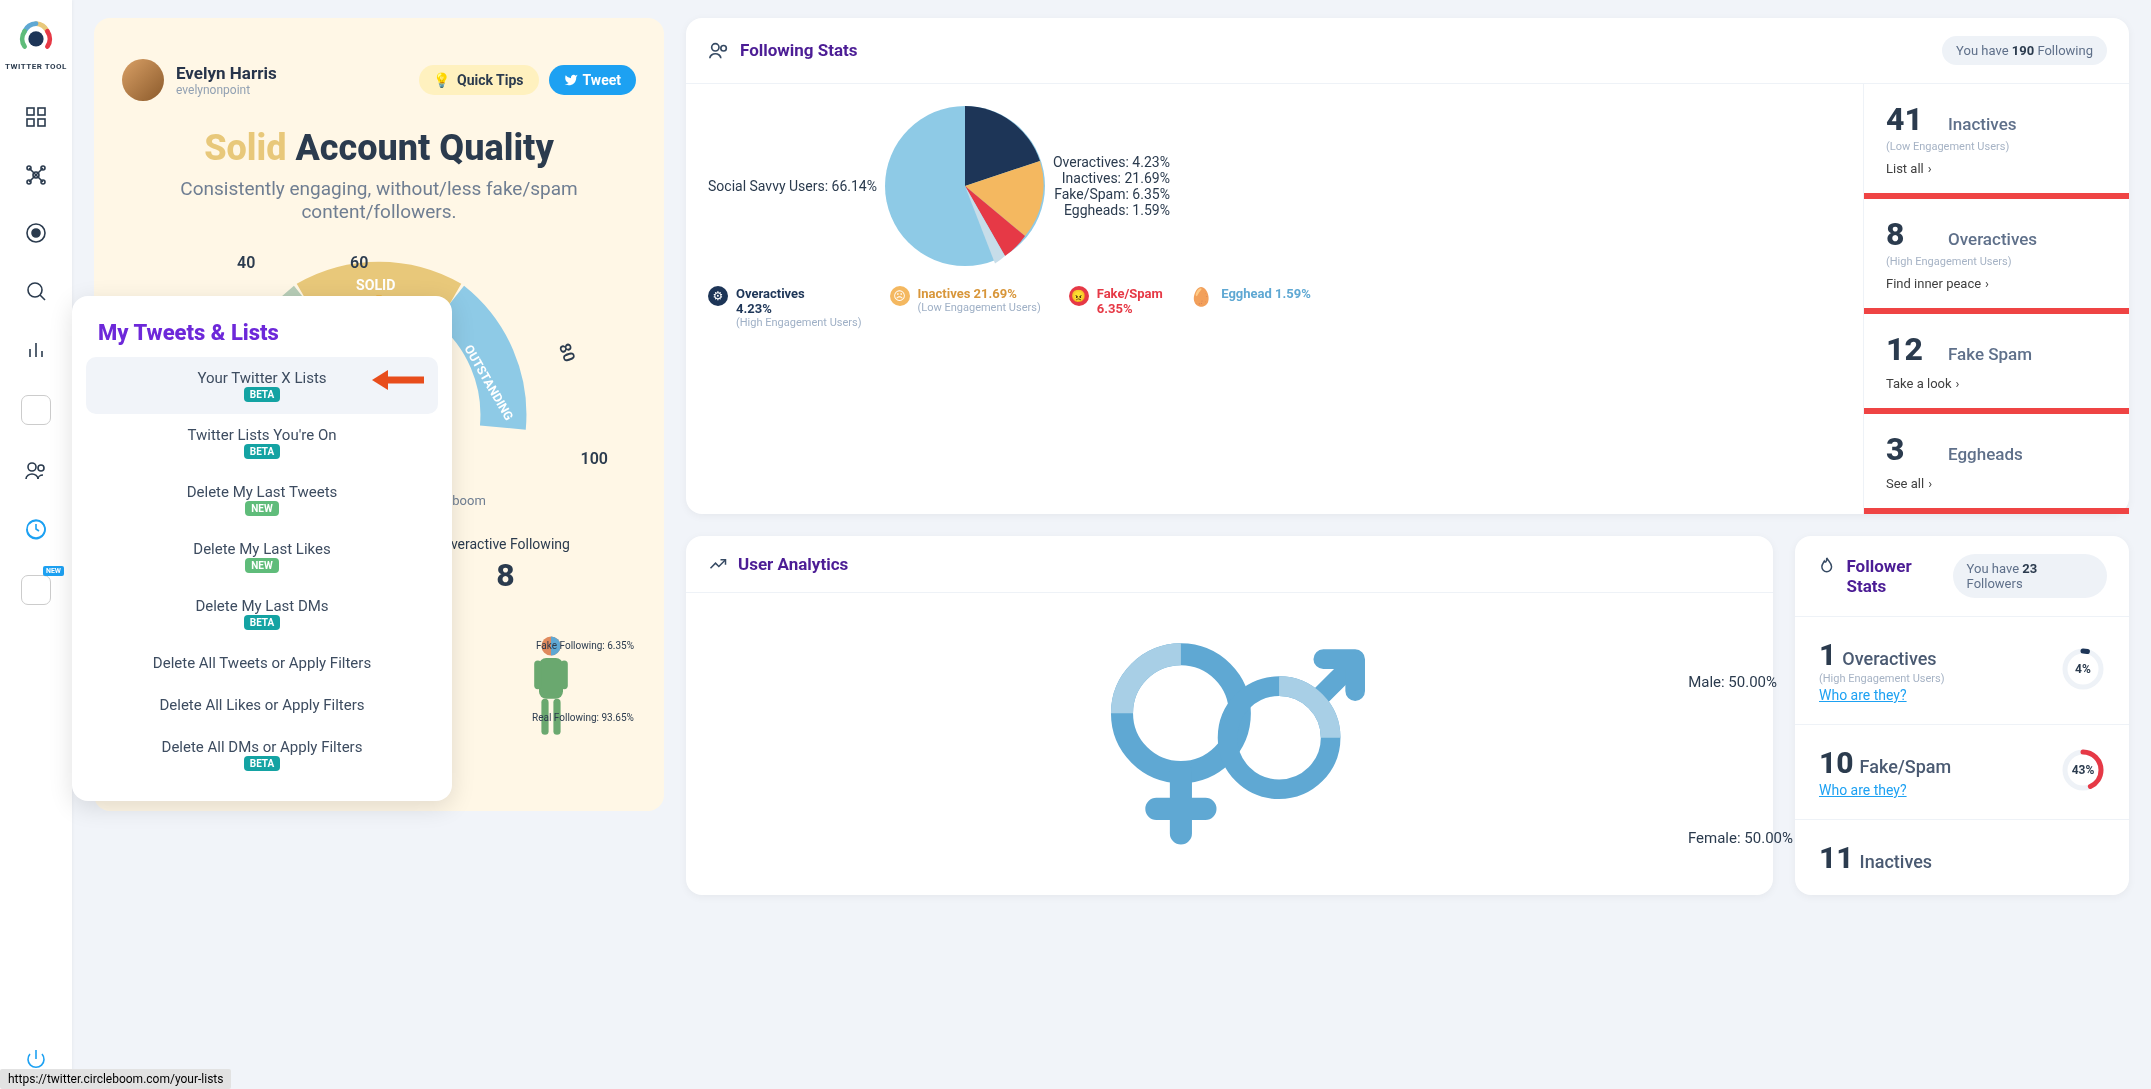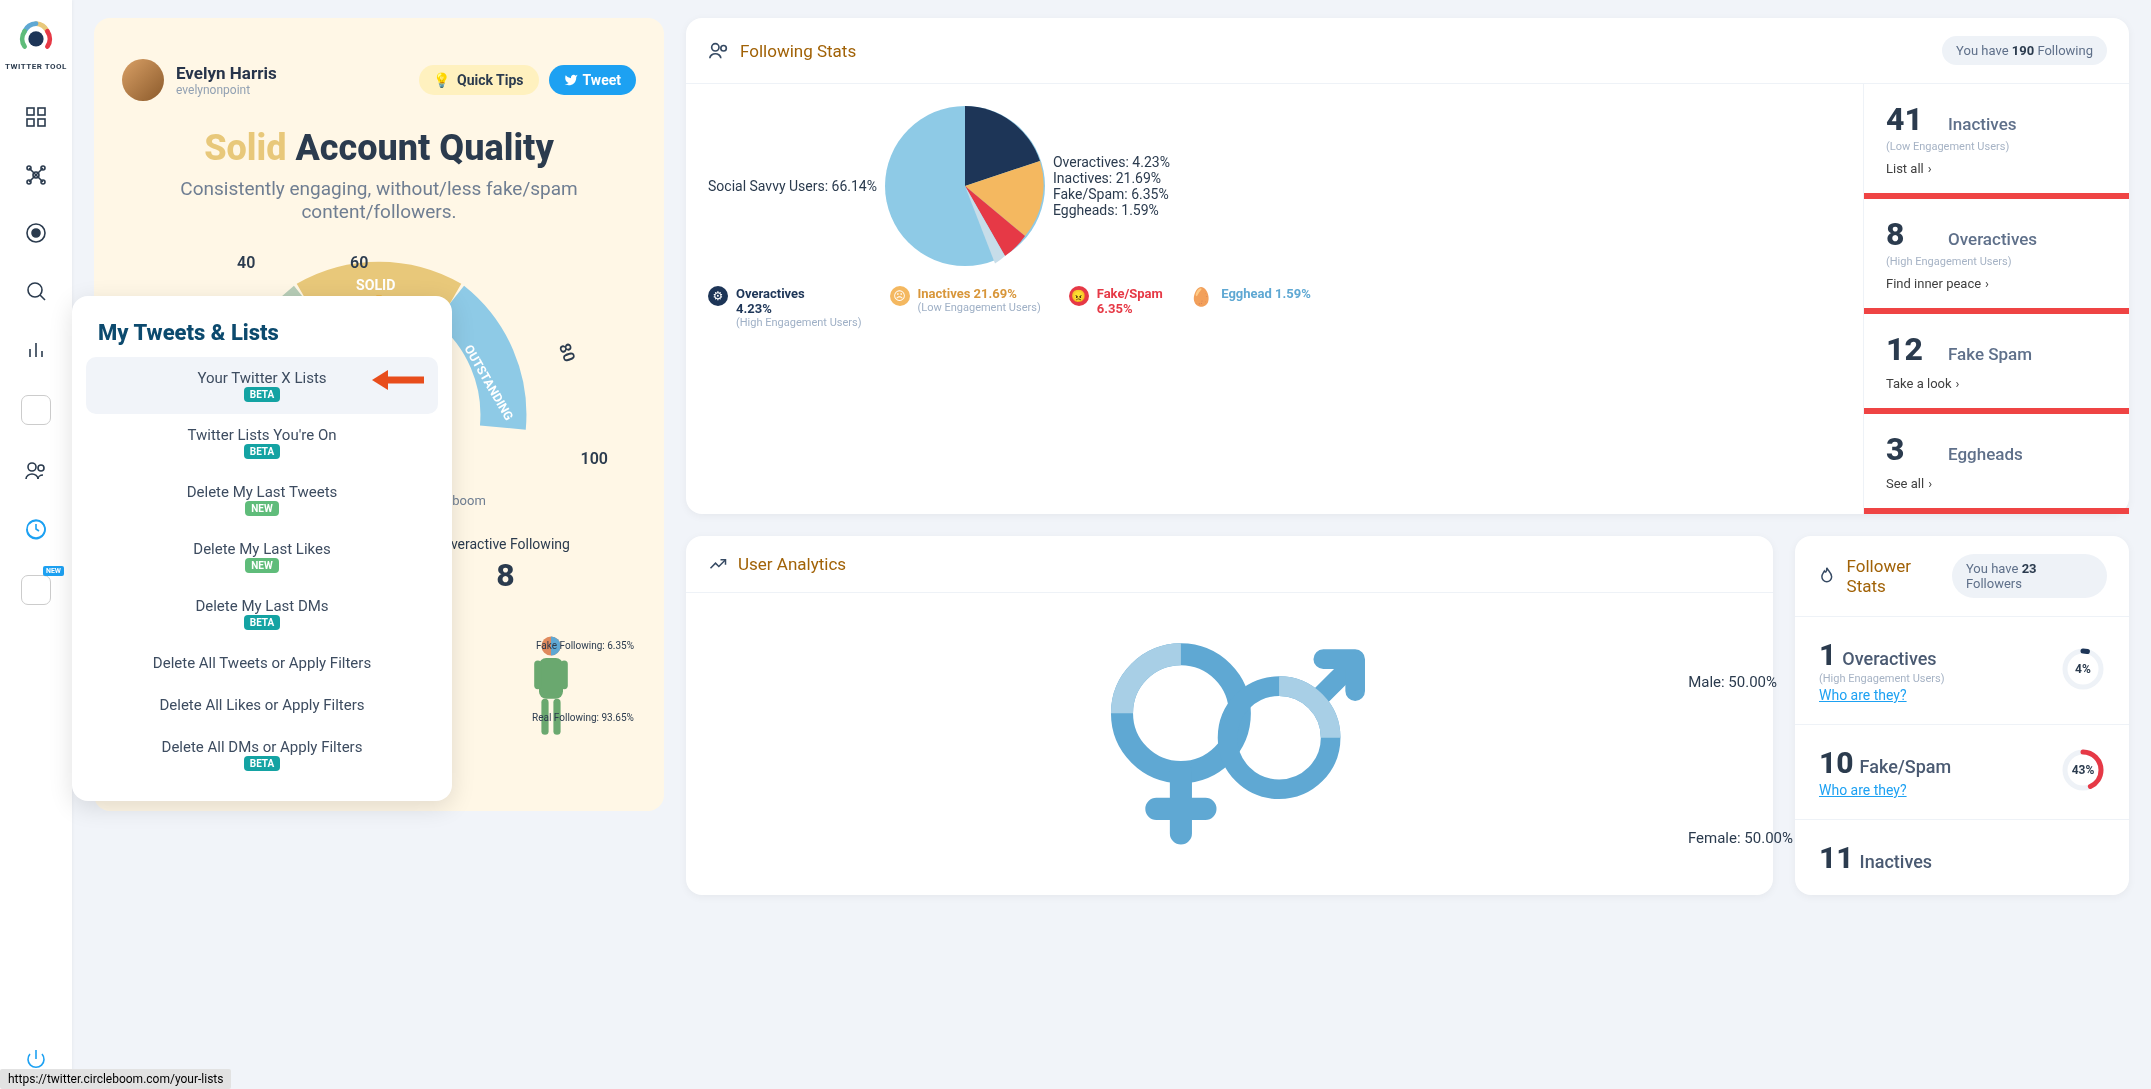--- a/index.html
+++ b/index.html
@@ -40,42 +40,42 @@
 .gauge-tick{position:absolute;font-size:16px;color:#2b3b4e;font-weight:600;}
 .acc-brand{font-size:13px;color:#6f7e92;text-align:center;}
 
 .stat-row{display:flex;justify-content:space-around;margin-top:28px;gap:28px;}
 .stat-col{text-align:center;}
 .stat-lbl{font-size:14px;color:#2b3b4e;}
 .stat-num{font-size:32px;font-weight:800;margin-top:4px;}
 
 
 .popup{position:absolute; left:72px; top:296px; width:380px; background:#fff; border-radius:16px; box-shadow:0 6px 24px rgba(0,0,0,.12); padding:18px 14px;z-index:5;}
-.popup h3{font-size:22px;font-weight:800;padding:6px 12px 12px;color:#0c4a6e;}
+.popup h3{font-size:22px;font-weight:800;padding:6px 12px 12px;color:#6d28d9;}
 .popup-item{display:flex;align-items:center;justify-content:space-between;padding:12px 14px;border-radius:10px;font-size:15px;color:#3d4c60;cursor:pointer;flex-direction:column;}
 .popup-item.active{background:#f1f4f9;}
 .pbadge{font-size:10px;font-weight:700;padding:2px 6px;border-radius:4px;color:#fff;}
 .pbeta{background:#14a3a3;}
 .pnew{background:#5fbc7a;}
 .arrow-annot{position:absolute;left:300px;top:60px;color:#e84d1c;font-size:42px;pointer-events:none;}
 
 .status-url{position:fixed;left:0;bottom:0;background:#e2e2e2;color:#000;font-size:12px;padding:3px 8px;border-radius:2px;z-index:6;}
 
 
 .card-head{display:flex;align-items:center;justify-content:space-between;padding:18px 22px;border-bottom:1px solid #eef2f7;}
-.card-head h3{font-size:17px;font-weight:400;display:flex;align-items:center;gap:10px;color:#a16207;}
+.card-head h3{font-size:17px;font-weight:700;display:flex;align-items:flex-start;gap:10px;color:#4c1d95;}
 .chip{background:#eef2f7;border-radius:999px;padding:7px 14px;font-size:13px;color:#5f708a;}
 .chip b{color:#2b3b4e;}
 
 .card-body{padding:22px;}
 
 
 .pie-row{display:flex;align-items:center;gap:8px;}
 .pie-left{font-size:14px;white-space:nowrap;}
-.pie-right{display:flex;flex-direction:column;font-size:14px;}
+.pie-right{display:flex;flex-direction:column;font-size:14px;align-items:flex-end;}
 .pie{width:160px;height:160px;}
 
 .legend-row{display:flex;gap:28px;align-items:flex-start;margin-top:20px;flex-wrap:wrap;}
 .lg-item{display:flex;gap:8px;align-items:flex-start;font-size:13px;}
 .lg-item .tiny{font-size:11px;color:#9fb0c6;}
 .emoji-circ{width:20px;height:20px;border-radius:50%;display:flex;align-items:center;justify-content:center;color:#fff;font-size:12px;}
 
 
 .stat-list{display:flex;flex-direction:column;}
 .stat-cell{padding:16px 22px;border-bottom:6px solid #ef4444;}

